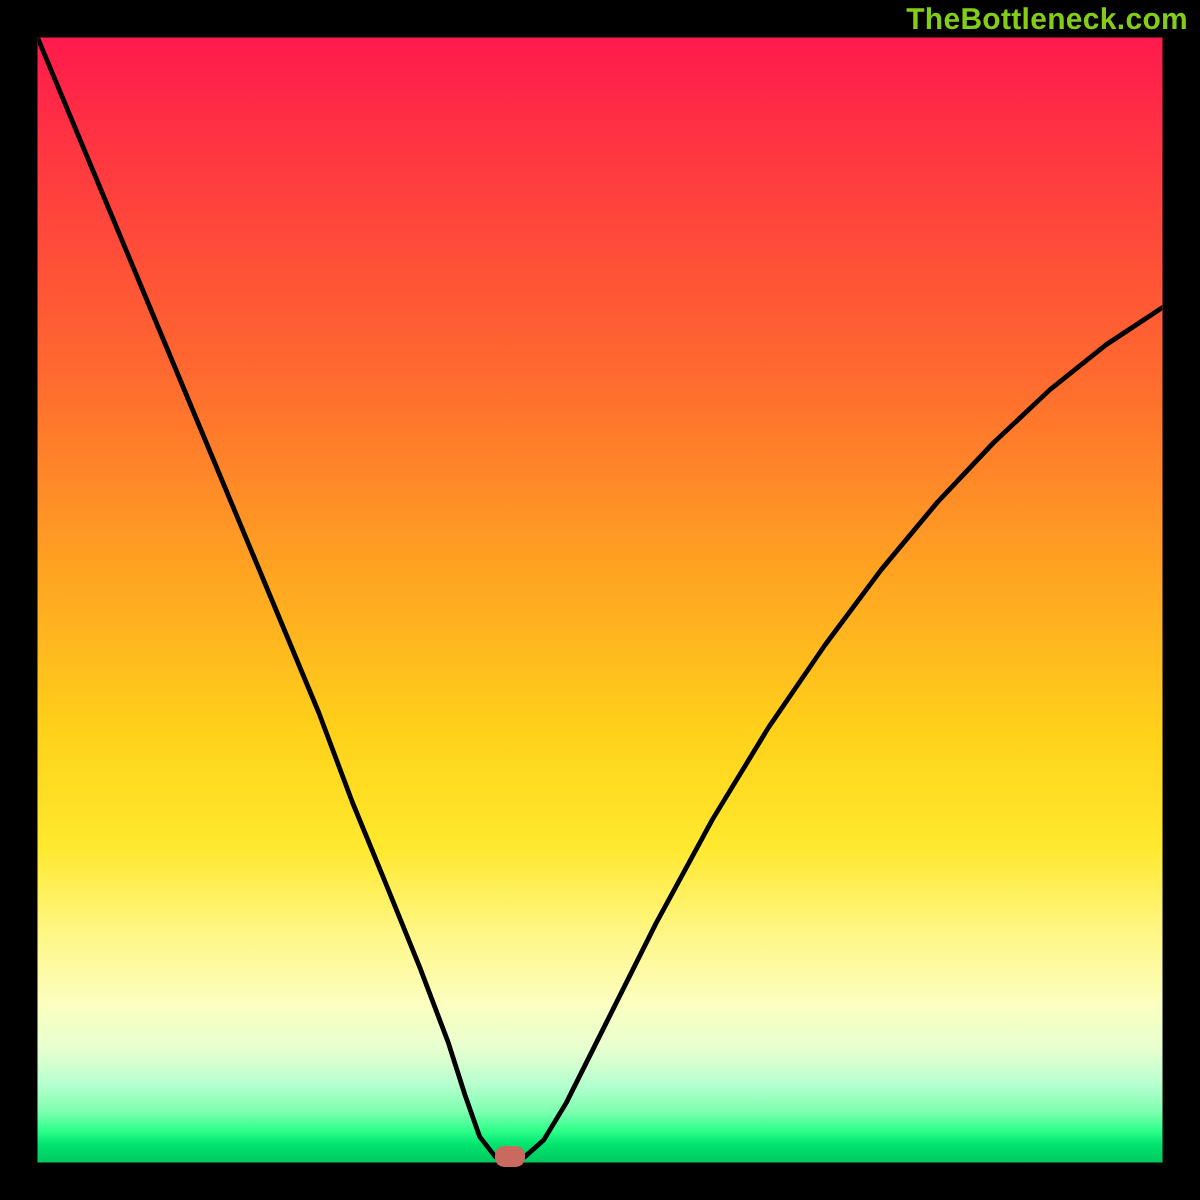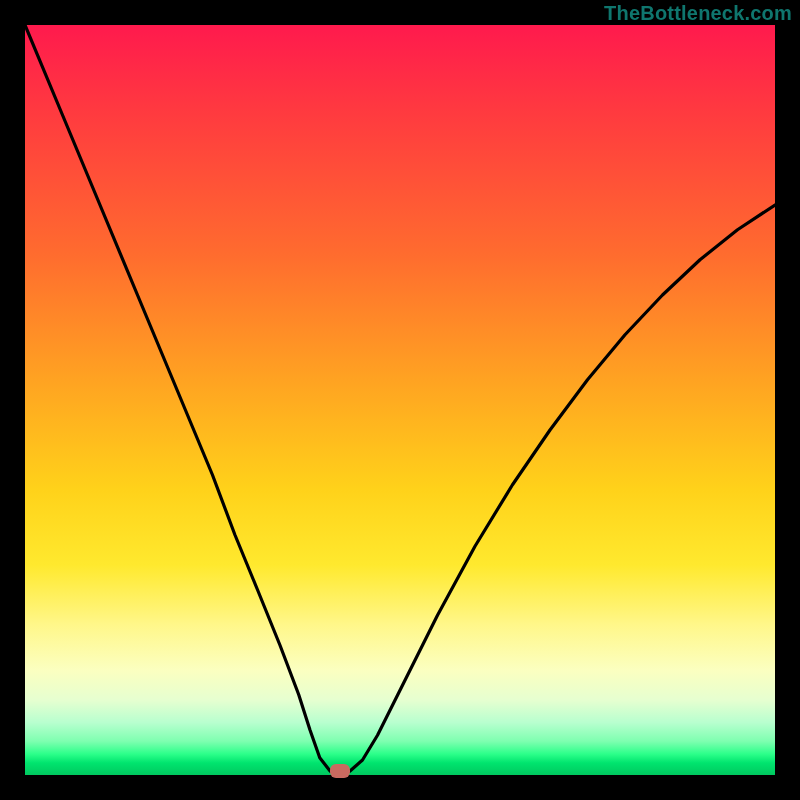--- a/index.html
+++ b/index.html
@@ -56,21 +56,21 @@
     background: #c96a60;
     transform: translate(-50%, -50%);
   }
   .watermark {
     position: absolute;
     top: 2px;
     right: 8px;
     font-family: Arial, Helvetica, sans-serif;
     font-size: 20px;
     font-weight: 600;
-    color: #0f766e;
+    color: #84cc16;
     letter-spacing: 0.2px;
   }
 </style>
 </head>
 <body>
 
 <div class="frame">
   <div class="plot">
     <svg class="curve" viewBox="0 0 750 750" preserveAspectRatio="none">
       <path id="curve-path" fill="none" stroke="#000000" stroke-width="3.2" stroke-linecap="round" stroke-linejoin="round" d="M0.00 0.00 L37.50 90.00 L75.00 180.00 L112.50 270.00 L150.00 360.00 L187.50 450.00 L210.00 510.00 L232.50 564.75 L255.00 620.25 L273.75 669.75 L285.00 705.00 L294.75 732.75 L305.25 746.25 L324.75 746.25 L337.50 735.00 L352.50 710.25 L375.00 665.25 L412.50 590.25 L450.00 521.25 L487.50 459.75 L525.00 405.00 L562.50 354.75 L600.00 309.75 L637.50 270.00 L675.00 234.75 L712.50 204.75 L750.00 180.00"></path>

